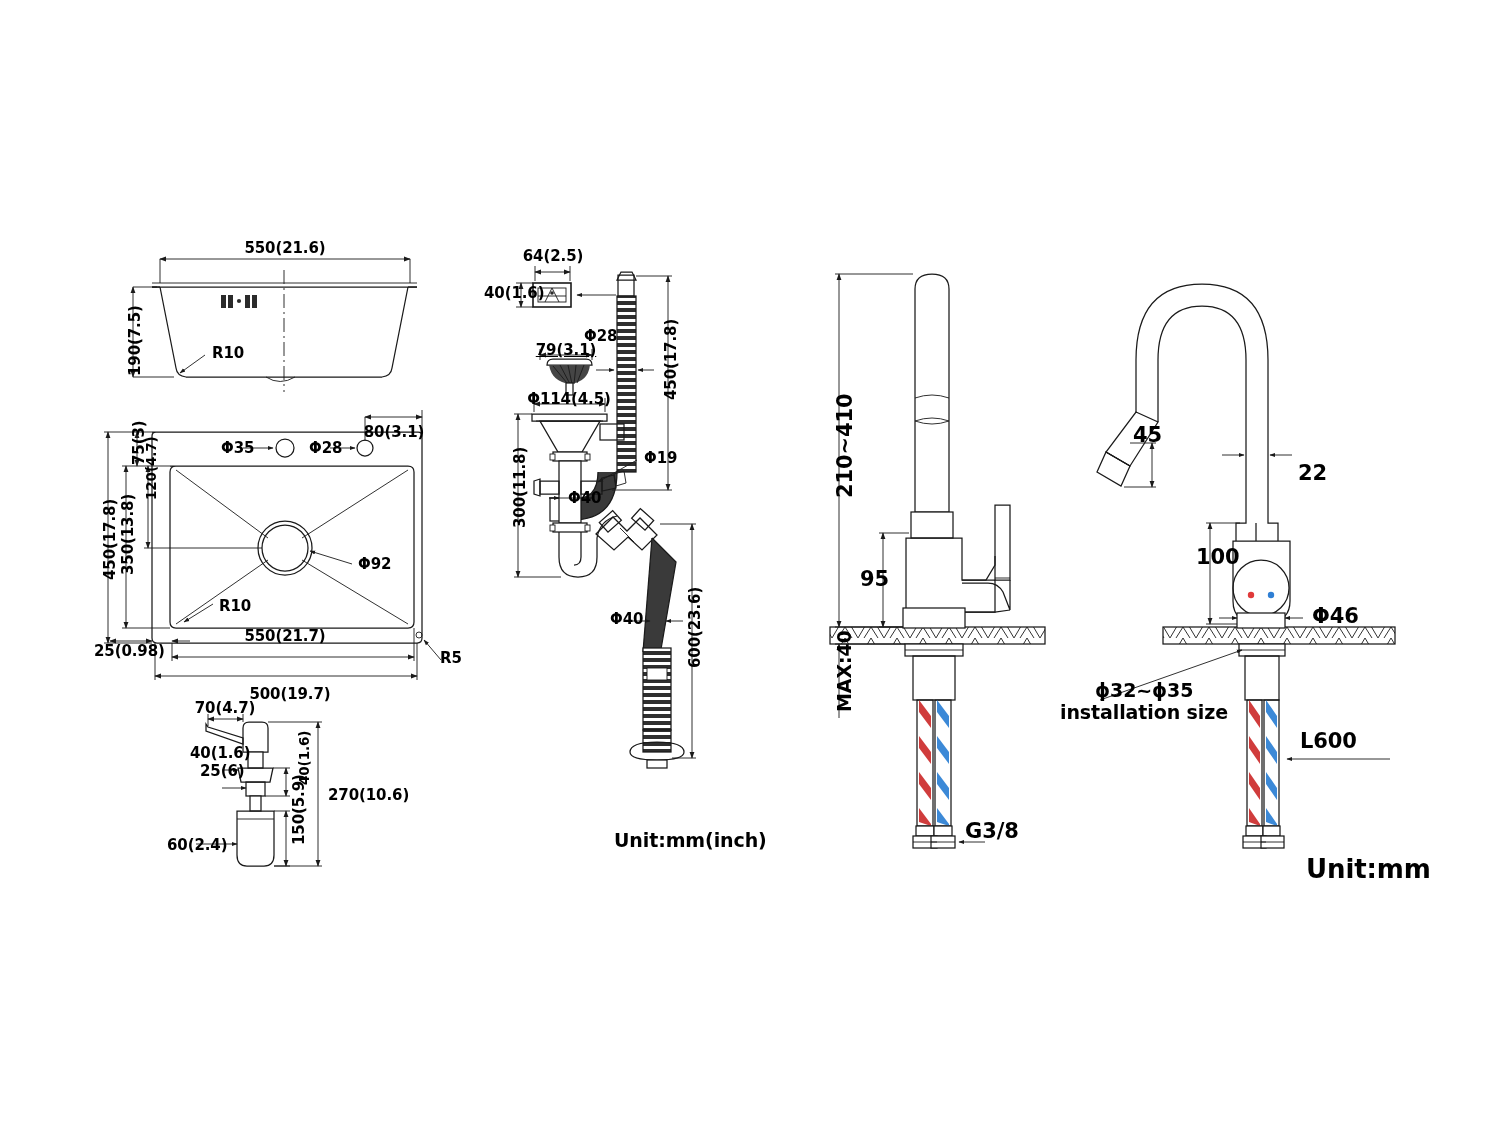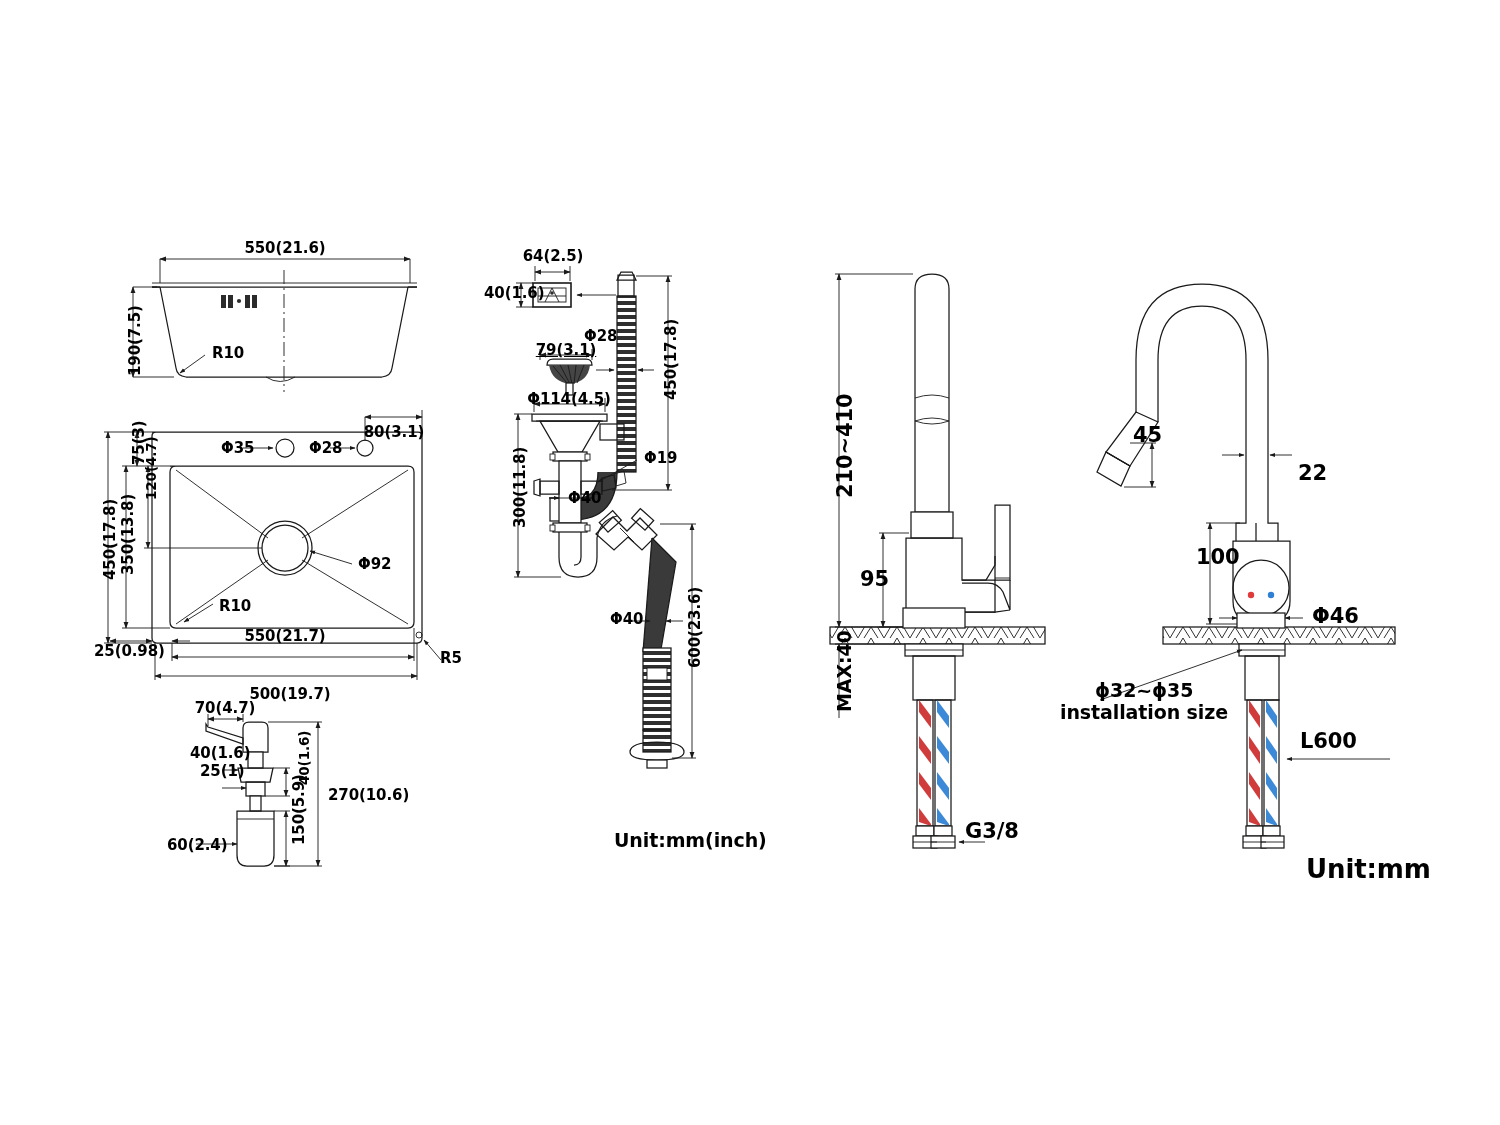--- a/index.html
+++ b/index.html
@@ -440,21 +440,21 @@
   <div class="txt b rot90" style="left:102px; top:580px;">450(17.8)</div>
   <div class="txt b" style="left:358px; top:556px;">Φ92</div>
   <div class="txt b" style="left:219px; top:598px;">R10</div>
   <div class="txt b" style="left:440px; top:650px;">R5</div>
   <div class="txt b" style="left:94px; top:643px;text-align:right;">25(0.98)</div>
   <div class="txt b ctrx" style="left:290px; top:638px;margin-top:48px;">500(19.7)</div>
   <div class="txt b ctrx" style="left:285px; top:628px;">550(21.7)</div>
 
   <div class="txt b ctrx" style="left:225px; top:700px;">70(4.7)</div>
   <div class="txt b" style="left:190px; top:745px;">40(1.6)</div>
-  <div class="txt b" style="left:200px; top:763px;">25(1)</div>
+  <div class="txt b" style="left:200px; top:763px;">25(6)</div>
   <div class="txt b rot90 sm" style="left:297px; top:785px;">40(1.6)</div>
   <div class="txt b rot90" style="left:291px; top:845px;">150(5.9)</div>
   <div class="txt b" style="left:328px; top:787px;">270(10.6)</div>
   <div class="txt b" style="left:167px; top:837px;">60(2.4)</div>
 
   <div class="txt b ctrx" style="left:553px; top:248px;">64(2.5)</div>
   <div class="txt b" style="left:484px; top:285px;">40(1.6)</div>
   <div class="txt b" style="left:584px; top:328px;">Φ28</div>
   <div class="txt b rot90" style="left:663px; top:400px;">450(17.8)</div>
   <div class="txt b ctrx" style="left:566px; top:342px;text-decoration:underline;">79(3.1)</div>

